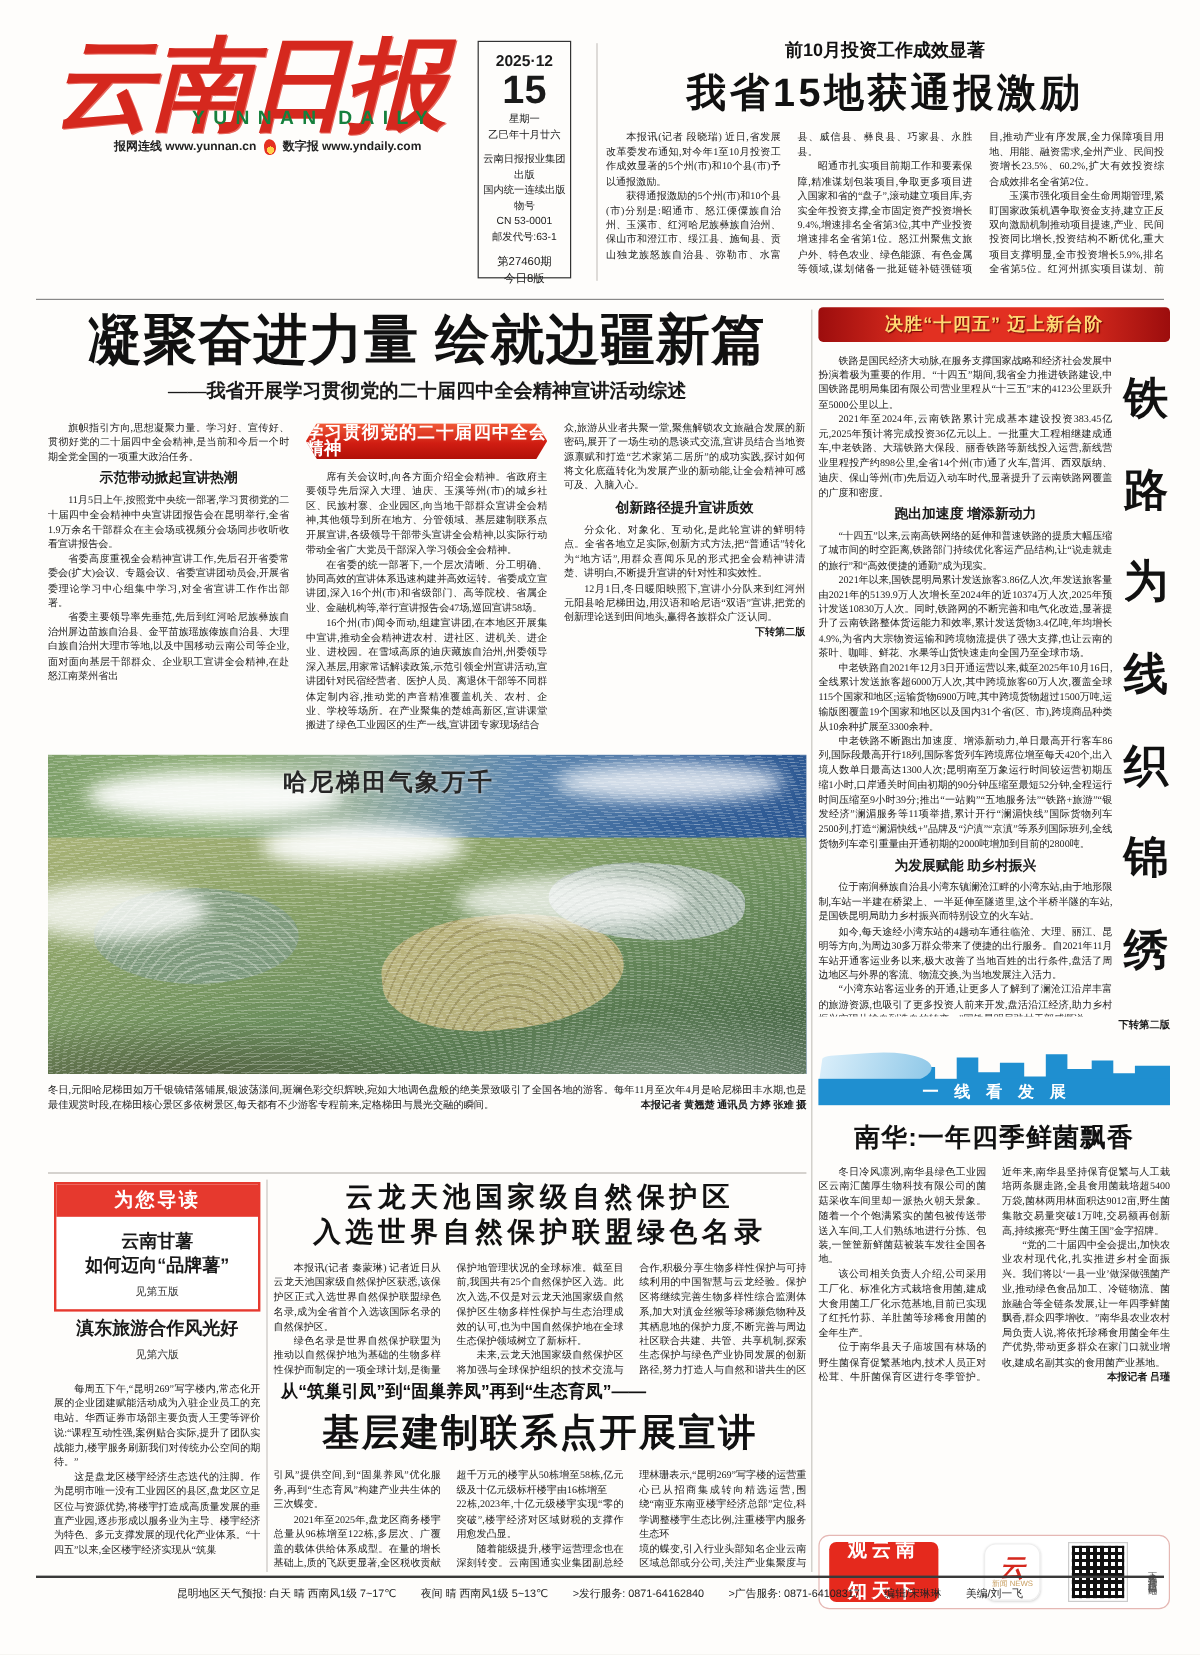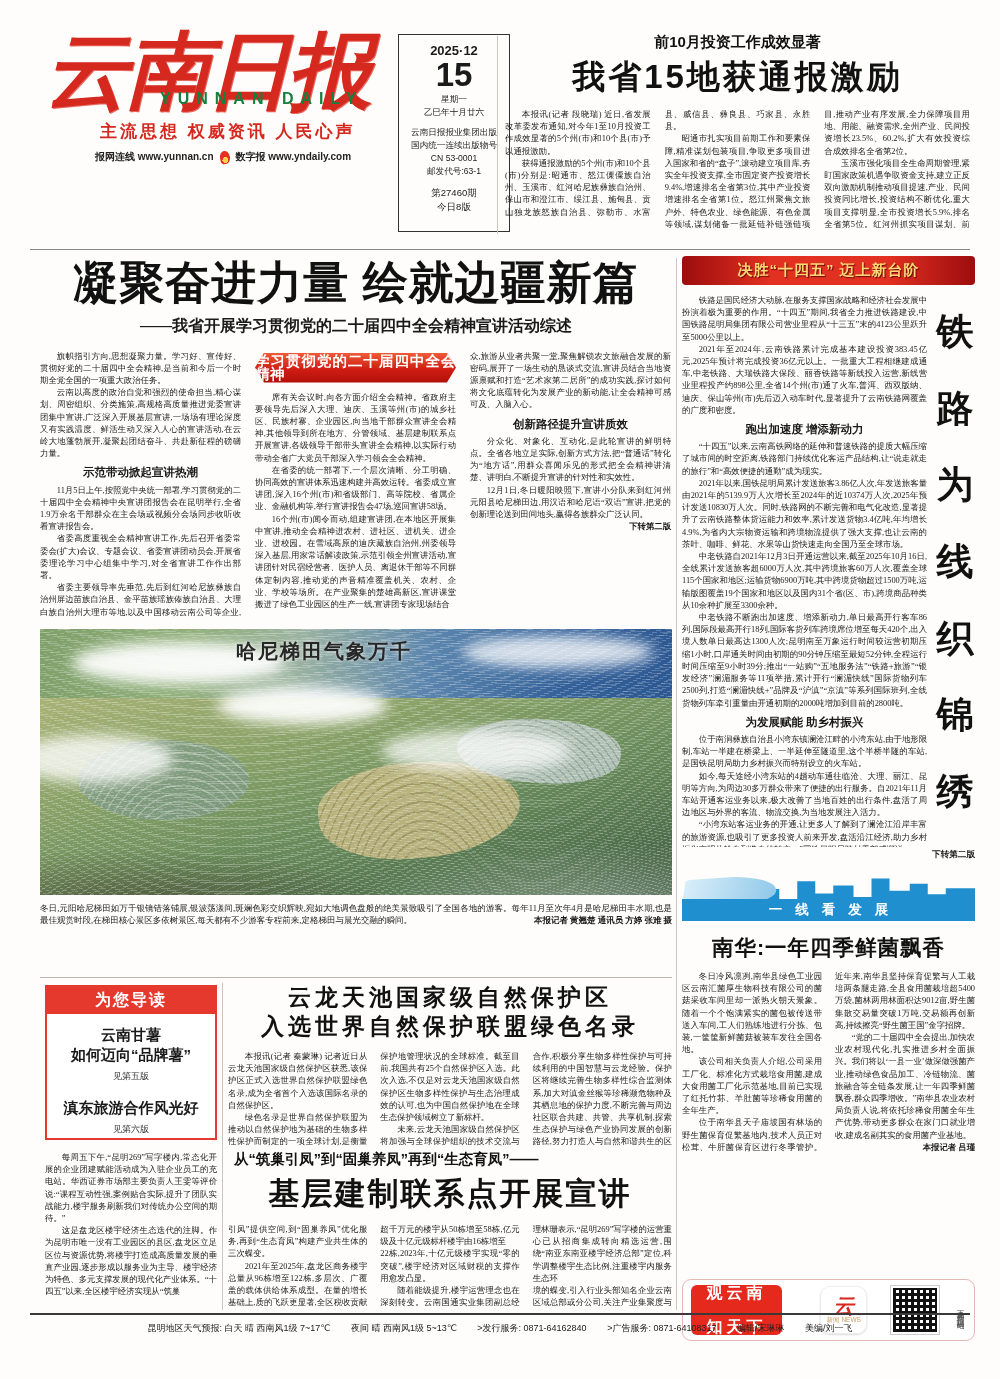--- a/index.html
+++ b/index.html
@@ -18,21 +18,21 @@
   .masthead{position:absolute;left:45px;top:28px;width:345px;}
   .mast-title{font-size:84px;line-height:1.05;font-weight:bold;color:#d5281e;letter-spacing:-3px;
               font-style:italic;text-shadow:1px 1px 0 #e8695f;}
   .mast-en{color:#15803d;letter-spacing:7px;font-size:16px;margin:-26px 0 0 115px;
            font-family:"Liberation Sans","DejaVu Sans",sans-serif;}
   .mast-slogan{color:#d5281e;font-weight:bold;font-size:17px;letter-spacing:3px;margin:12px 0 0 55px;}
   .mast-links{font-size:10px;color:#222;margin:7px 0 0 50px;display:flex;align-items:center;gap:6px;}
   .flame{width:10px;height:13px;background:radial-gradient(circle at 50% 70%,#ffd24a 0 3px,#e53022 3px);
          border-radius:50% 50% 50% 4px;transform:rotate(-10deg);}
   
-  .datebox{position:absolute;left:398px;top:34px;width:112px;height:198px;border:1.5px solid #333;
+  .datebox{position:absolute;left:398px;top:34px;width:78px;height:198px;border:1.5px solid #333;
            text-align:center;font-family:"Liberation Sans","DejaVu Sans",sans-serif;padding-top:8px;box-sizing:border-box;}
   .db-ym{font-weight:bold;font-size:13px;}
   .db-day{font-weight:bold;font-size:33px;line-height:1.05;}
   .db-s{font-size:8.6px;line-height:13px;}
   .db-issue{font-size:9.5px;margin-top:8px;line-height:14px;}
 
   
   .topstory{position:absolute;left:505px;top:33px;width:465px;}
   .ts-kicker{text-align:center;font-size:15px;}
   .ts-headline{text-align:center;font-size:33px;letter-spacing:3px;margin:3px 0 9px;}
@@ -114,21 +114,21 @@
   .app-icon{width:46px;height:46px;border:1px solid #eee;border-radius:10px;box-shadow:0 1px 2px rgba(0,0,0,.15);
     display:flex;flex-direction:column;align-items:center;justify-content:center;margin-left:28px;}
   .app-icon .yun{color:#d5281e;font-size:21px;font-weight:bold;font-style:italic;line-height:20px;}
   .app-icon .nm{font-size:6.5px;color:#c9a063;font-family:"Liberation Sans","DejaVu Sans",sans-serif;}
   .qr{width:44px;height:44px;margin-left:14px;border:2px solid #fff;outline:1px solid #ccc;
     background-image:repeating-linear-gradient(0deg,#111 0 3px,transparent 3px 6px),
                      repeating-linear-gradient(90deg,#111 0 3px,#fff 3px 6px);}
   .qrnote{writing-mode:vertical-rl;font-size:7.6px;color:#555;line-height:11px;margin-left:6px;letter-spacing:1px;}
 
   
-  .guidebox{position:absolute;left:45px;top:985px;width:172px;height:155px;border:2px solid #e6392e;
+  .guidebox{position:absolute;left:45px;top:985px;width:172px;height:108px;border:2px solid #e6392e;
     box-sizing:border-box;background:#fff;text-align:center;}
   .guide-hd{background:#e6392e;color:#fff;font-family:"Liberation Sans","DejaVu Sans",sans-serif;
     font-weight:bold;font-size:16px;letter-spacing:2px;padding:3px 0;}
   .guide-item{font-size:15px;line-height:20px;margin-top:11px;font-weight:bold;
     font-family:"Liberation Sans","DejaVu Sans",sans-serif;}
   .guide-page{font-size:9px;color:#333;margin-top:5px;}
 
   
   .naturestory{position:absolute;left:228px;top:983px;width:444px;}
   .nt-headline{font-size:23px;text-align:center;letter-spacing:4px;line-height:29px;}
@@ -148,21 +148,20 @@
   .footer span{margin:0 9px;}
 </style>
 </head>
 <body>
 
 <div class="page">
 
   <div class="masthead">
     <div class="mast-title">云南日报</div>
     <div class="mast-en hd">YUNNAN DAILY</div>
-    <div class="mast-slogan hd">主流思想  权威资讯  人民心声</div>
     <div class="mast-links hd">
       <span>报网连线 www.yunnan.cn</span>
       <span class="flame"></span>
       <span>数字报 www.yndaily.com</span>
     </div>
   </div>
 
   <div class="datebox">
     <div class="db-ym">2025·12</div>
     <div class="db-day">15</div>
@@ -191,21 +190,20 @@
   </div>
 
   <div class="rule-h" style="left:30px;top:249px;width:940px;border-top-color:#888;"></div>
 
   <div class="mainstory">
     <div class="ms-headline hd">凝聚奋进力量  绘就边疆新篇</div>
     <div class="ms-sub">——我省开展学习贯彻党的二十届四中全会精神宣讲活动综述</div>
     <div class="ms-cols body-txt">
       <div class="ms-col">
         <p>旗帜指引方向,思想凝聚力量。学习好、宣传好、贯彻好党的二十届四中全会精神,是当前和今后一个时期全党全国的一项重大政治任务。</p>
-        <p>云南以高度的政治自觉和强烈的使命担当,精心谋划、周密组织、分类施策,高规格高质量推进党委宣讲团集中宣讲,广泛深入开展基层宣讲,一场场有理论深度又有实践温度、鲜活生动又深入人心的宣讲活动,在云岭大地蓬勃展开,凝聚起团结奋斗、共赴新征程的磅礴力量。</p>
         <div class="subhead">示范带动掀起宣讲热潮</div>
         <p>11月5日上午,按照党中央统一部署,学习贯彻党的二十届四中全会精神中央宣讲团报告会在昆明举行,全省1.9万余名干部群众在主会场或视频分会场同步收听收看宣讲报告会。</p>
         <p>省委高度重视全会精神宣讲工作,先后召开省委常委会(扩大)会议、专题会议、省委宣讲团动员会,开展省委理论学习中心组集中学习,对全省宣讲工作作出部署。</p>
         <p>省委主要领导率先垂范,先后到红河哈尼族彝族自治州屏边苗族自治县、金平苗族瑶族傣族自治县、大理白族自治州大理市等地,以及中国移动云南公司等企业,面对面向基层干部群众、企业职工宣讲全会精神,在赴怒江南菜州省出</p>
       </div>
       <div class="ms-col">
         <div class="ribbon">学习贯彻党的二十届四中全会精神</div>
         <p>席有关会议时,向各方面介绍全会精神。省政府主要领导先后深入大理、迪庆、玉溪等州(市)的城乡社区、民族村寨、企业园区,向当地干部群众宣讲全会精神,其他领导到所在地方、分管领域、基层建制联系点开展宣讲,各级领导干部带头宣讲全会精神,以实际行动带动全省广大党员干部深入学习领会全会精神。</p>
         <p>在省委的统一部署下,一个层次清晰、分工明确、协同高效的宣讲体系迅速构建并高效运转。省委成立宣讲团,深入16个州(市)和省级部门、高等院校、省属企业、金融机构等,举行宣讲报告会47场,巡回宣讲58场。</p>
         <p>16个州(市)闻令而动,组建宣讲团,在本地区开展集中宣讲,推动全会精神进农村、进社区、进机关、进企业、进校园。在雪域高原的迪庆藏族自治州,州委领导深入基层,用家常话解读政策,示范引领全州宣讲活动,宣讲团针对民宿经营者、医护人员、离退休干部等不同群体定制内容,推动党的声音精准覆盖机关、农村、企业、学校等场所。在产业聚集的楚雄高新区,宣讲课堂搬进了绿色工业园区的生产一线,宣讲团专家现场结合</p>

